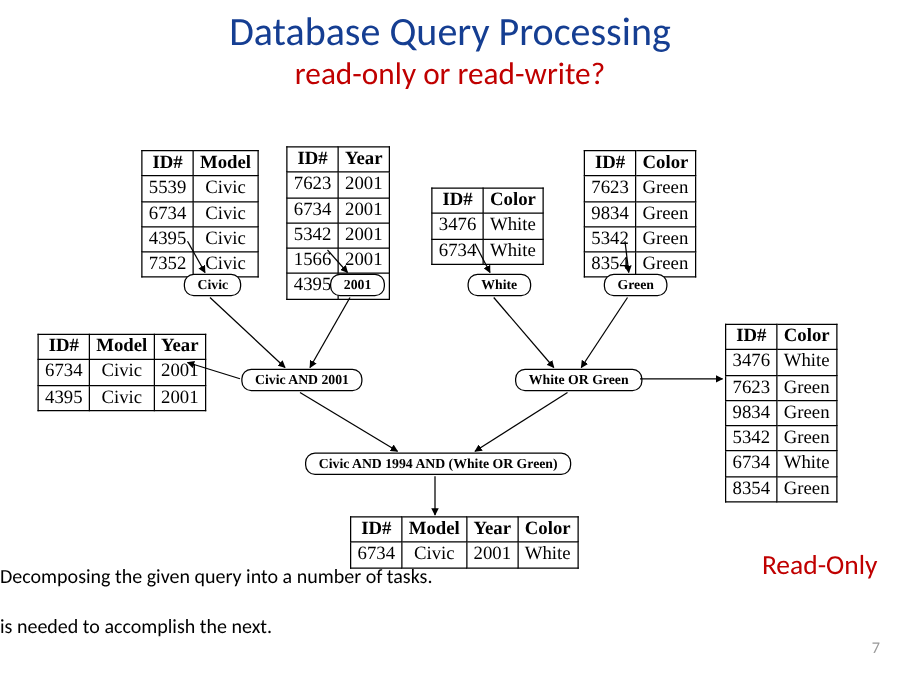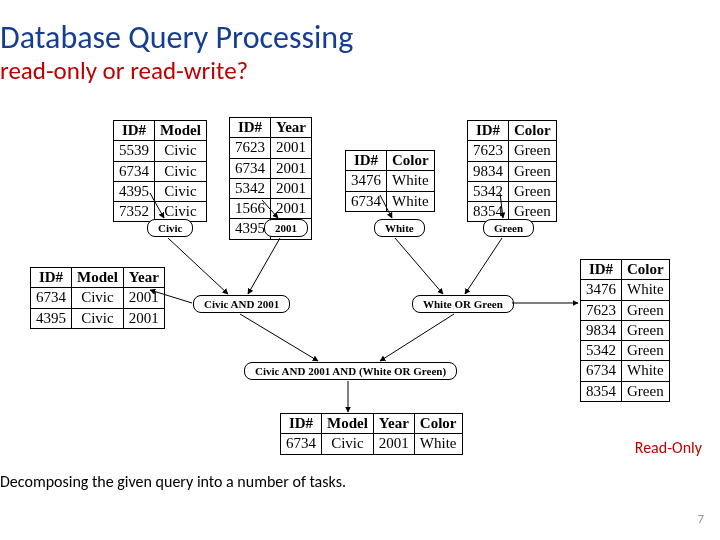--- a/index.html
+++ b/index.html
@@ -1,22 +1,22 @@
 <!DOCTYPE html>
 <html><head>
 <meta charset="utf-8">
 <style>
 body{margin:0;width:720px;height:540px;font-family:Calibri,Arial,sans-serif;background:#fff;position:relative;overflow:hidden}
-.title{font-size:32px;margin-top:18px;color:#153E92;font-family:Calibri,Arial,sans-serif}
-.subtitle{font-size:25px;color:#C00000;margin-top:-2px}
+.title{font-size:32px;text-align:center;margin-top:6px;color:#153E92;font-family:Calibri,Arial,sans-serif}
+.subtitle{font-size:25px;text-align:center;color:#C00000;margin-top:-2px}
 .tbl{border-collapse:collapse;background:#fff;font-family:"Times New Roman",serif;font-size:15px;position:absolute}
 .tbl th,.tbl td{border:1px solid #000;padding:1px 5px;text-align:center;line-height:1.15}
 .tbl th{font-weight:bold}
 .node{position:absolute;border:1px solid #000;border-radius:8px;padding:2px 10px;font-family:"Times New Roman",serif;font-size:11px;font-weight:bold;background:#fff;white-space:nowrap}
-.readonly{position:absolute;right:18px;top:438px;font-size:16px;color:#C00000}
+.readonly{position:absolute;right:18px;top:438px;font-size:22px;color:#C00000}
 .caption{position:absolute;left:0;right:0;bottom:28px;text-align:left;font-size:16px;color:#000;line-height:1.25}
 .pagenum{position:absolute;right:16px;bottom:14px;font-size:13px;color:#999}
 svg.lines{position:absolute;left:0;top:0;pointer-events:none}
 </style>
 </head>
 <body>
 
 <div class="title">Database Query Processing</div>
 <div class="subtitle">read-only or read-write?</div>
 
@@ -170,21 +170,21 @@
         <td>6734</td>
         <td>White</td>
       </tr>
 <tr>
         <td>8354</td>
         <td>Green</td>
       </tr>
 </tbody>
   </table>
 
-<div class="node" style="left:244px;top:362px">Civic AND 2001 AND (White OR Green)</div>
+<div class="node" style="left:244px;top:362px">Civic AND 1994 AND (White OR Green)</div>
 
 <table class="tbl" style="left:280px;top:413px">
 <tbody>
       <tr>
         <th>ID#</th>
         <th>Model</th>
         <th>Year</th>
         <th>Color</th>
       </tr>
 <tr>
@@ -220,15 +220,16 @@
 
   <line x1="192" y1="303" x2="150" y2="290" stroke="#000" marker-end="url(#ah)"></line>
   <line x1="512" y1="303" x2="578" y2="303" stroke="#000" marker-end="url(#ah)"></line>
 </svg>
 
 <div class="readonly">Read-Only</div>
 
 <div class="caption">
   <span>Decomposing the given query into a number of tasks.</span><br>
   <br>
+  <span>is needed to accomplish the next.</span>
 </div>
 
 <div class="pagenum">7</div>
 
 </body></html>

